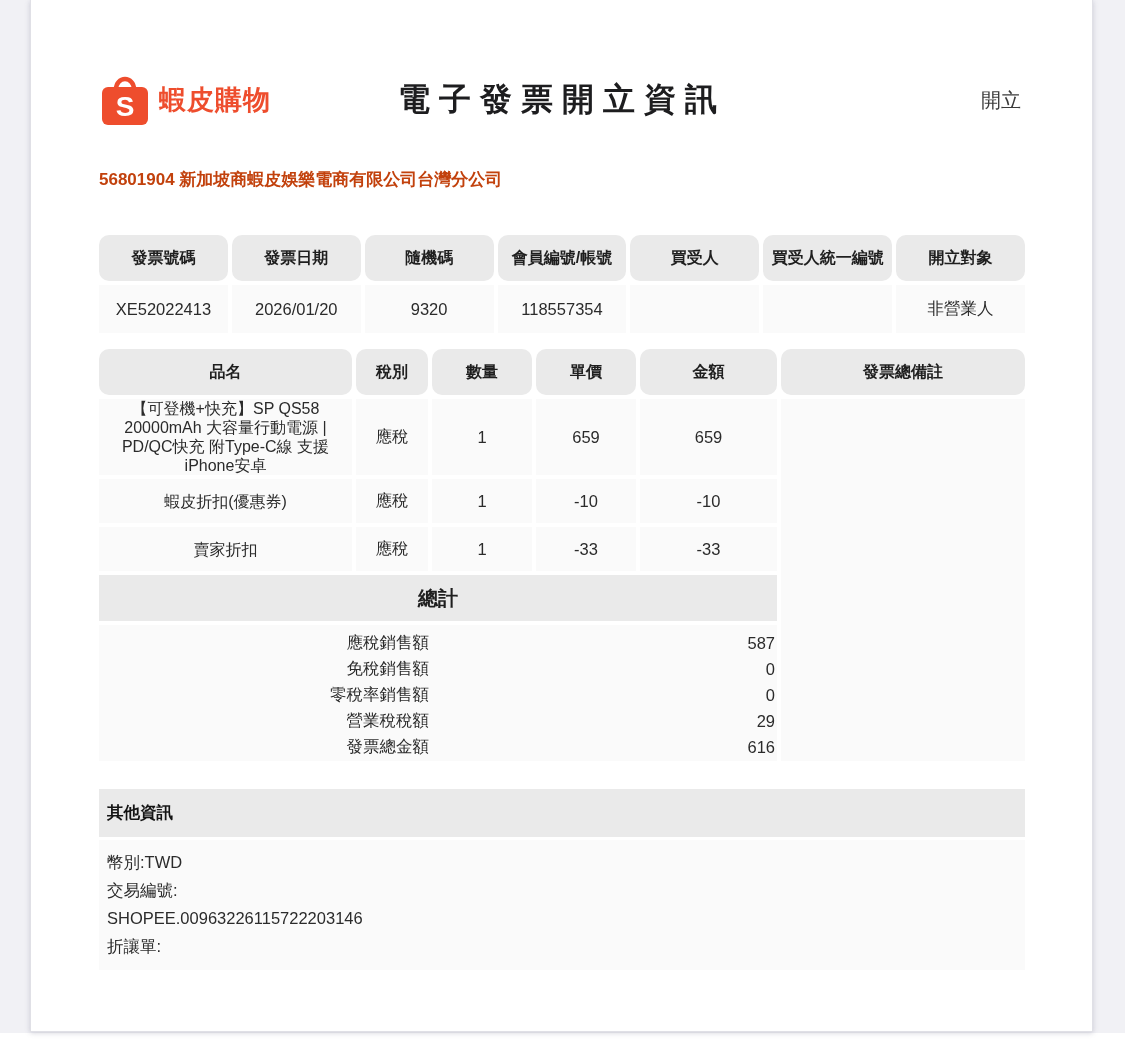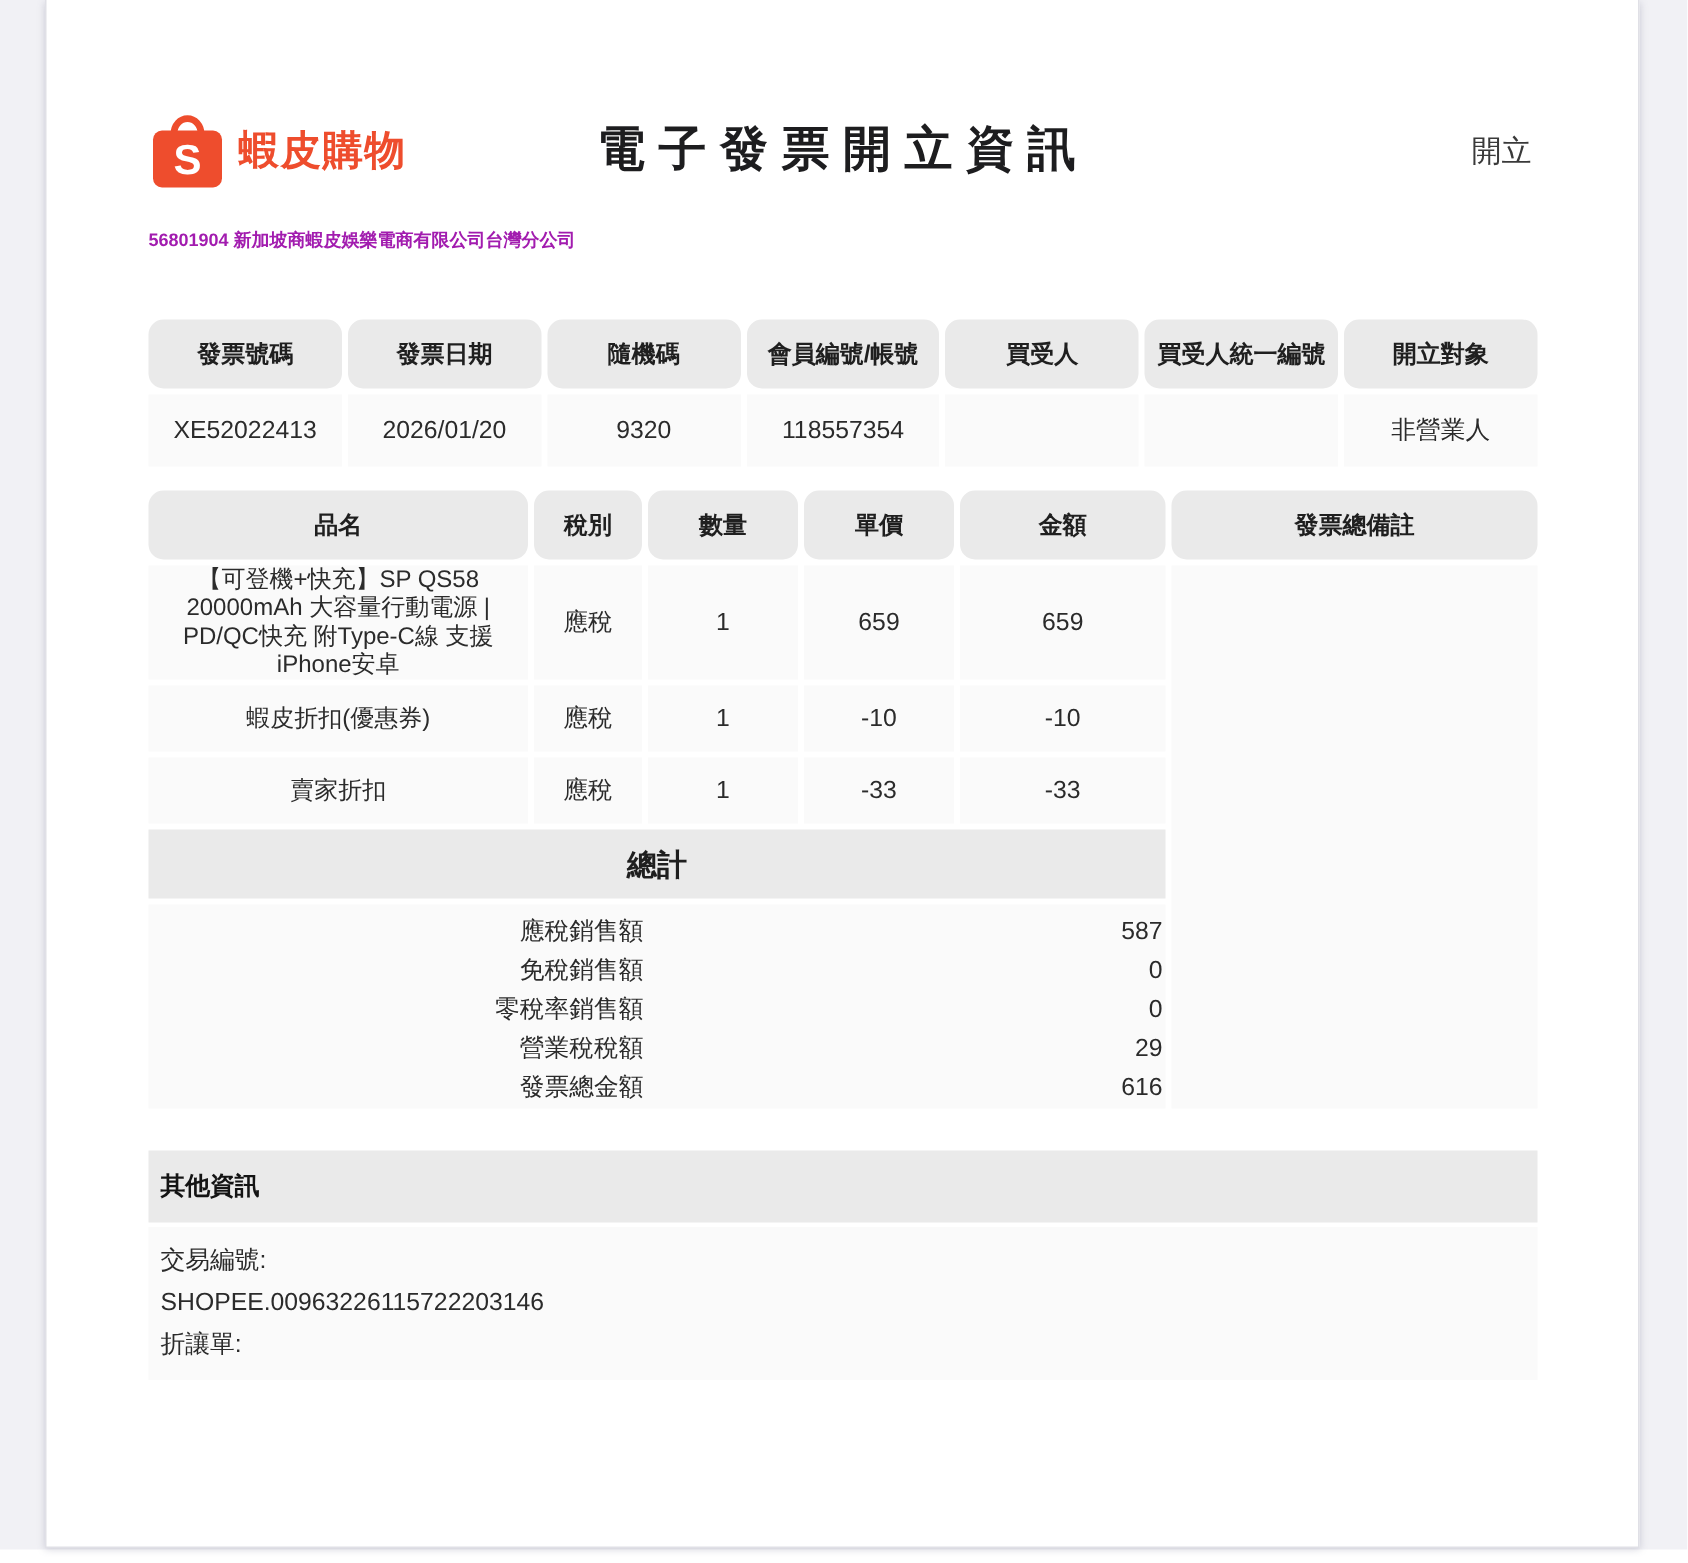--- a/index.html
+++ b/index.html
@@ -17,21 +17,21 @@
         border:1px solid #e0e0e6;border-top:none;box-shadow:0 1px 5px rgba(100,100,130,.28);}
   .content{padding:0 67px 0 68px;}
 
   
   .doc-header{display:flex;align-items:center;margin-top:72px;height:56px;}
   .brand{display:flex;align-items:center;width:210px;}
   .brand-name{font-size:27px;font-weight:bold;color:var(--brand);margin-left:8px;letter-spacing:1px;white-space:nowrap;text-align:center;}
   .doc-title{flex:1;text-align:center;font-size:32px;font-weight:bold;color:#1d1d1f;letter-spacing:9px;white-space:nowrap;}
   .issue-status{width:210px;text-align:right;font-size:20px;color:#3a3a3a;padding-right:4px;}
 
-  .seller-line{margin-top:24px;font-size:12px;font-weight:bold;color:#a21caf;}
+  .seller-line{margin-top:40px;font-size:17px;font-weight:bold;color:#c2410c;}
 
   
   .cell{display:flex;align-items:center;justify-content:center;text-align:center;}
   .th{background:var(--hdr);font-weight:bold;font-size:16px;color:#1f1f1f;border-radius:10px;}
   .td{background:var(--row);font-size:16.5px;color:#2b2b2b;}
 
   .tbl1{margin-top:44px;display:grid;grid-template-columns:repeat(7,1fr);
         grid-template-rows:46px 48px;gap:4px;}
 
   .tbl2{margin-top:16px;display:grid;
@@ -143,20 +143,21 @@
           <div class="total-line">
             <div class="total-label">發票總金額</div>
             <div class="total-value">616</div>
           </div>
         </div>
       </div>
 
       <div class="other-info">
         <div class="other-title">其他資訊</div>
         <div class="other-body">
+          <div class="other-line">幣別:TWD</div>
           <div class="other-line">交易編號:</div>
           <div class="other-line">SHOPEE.00963226115722203146</div>
           <div class="other-line">折讓單:</div>
         </div>
       </div>
 
     </div>
   </div>
 </div>
 

